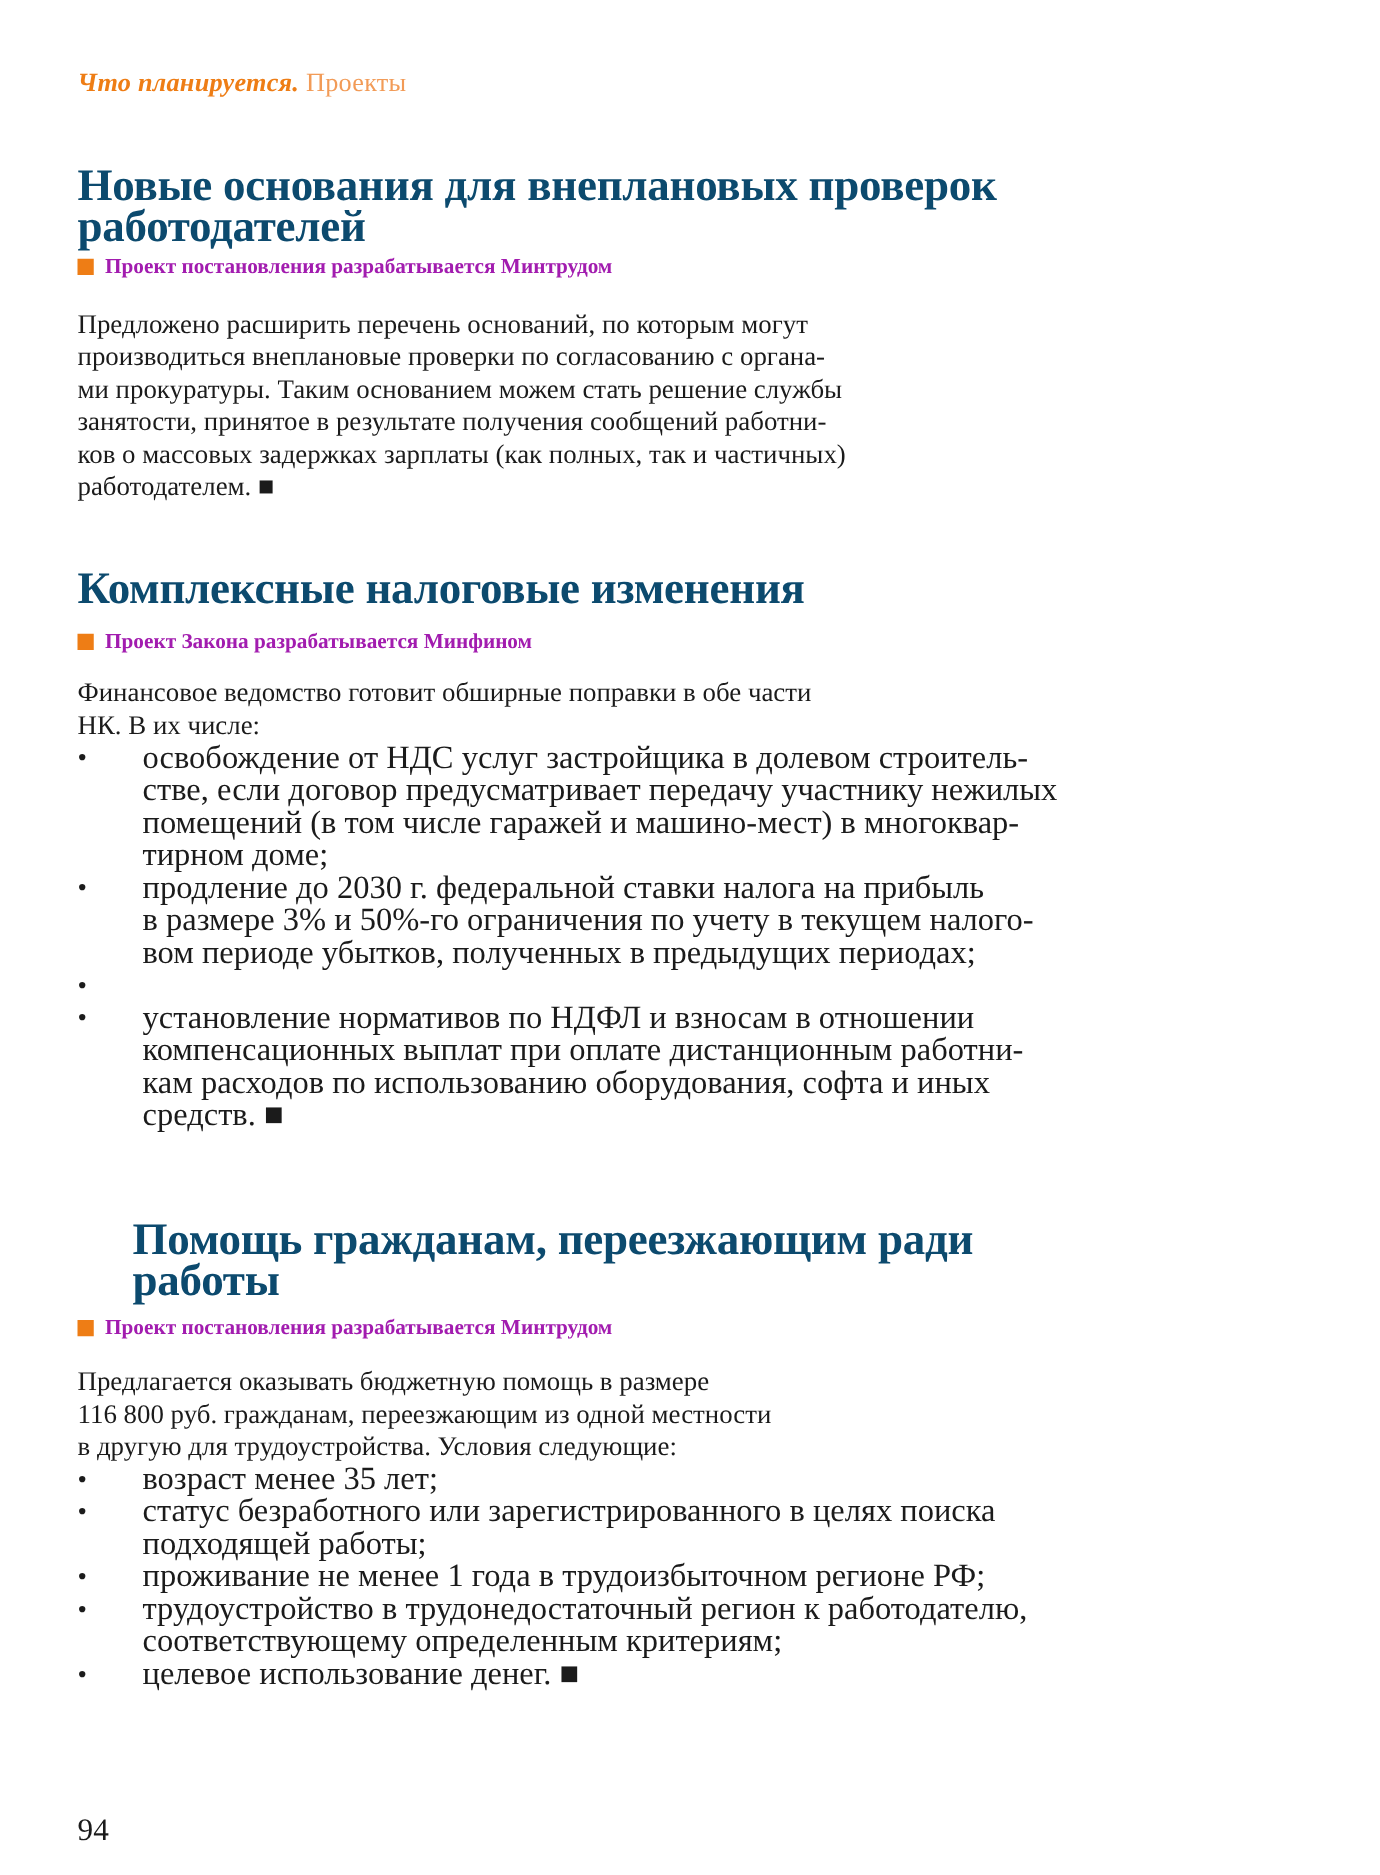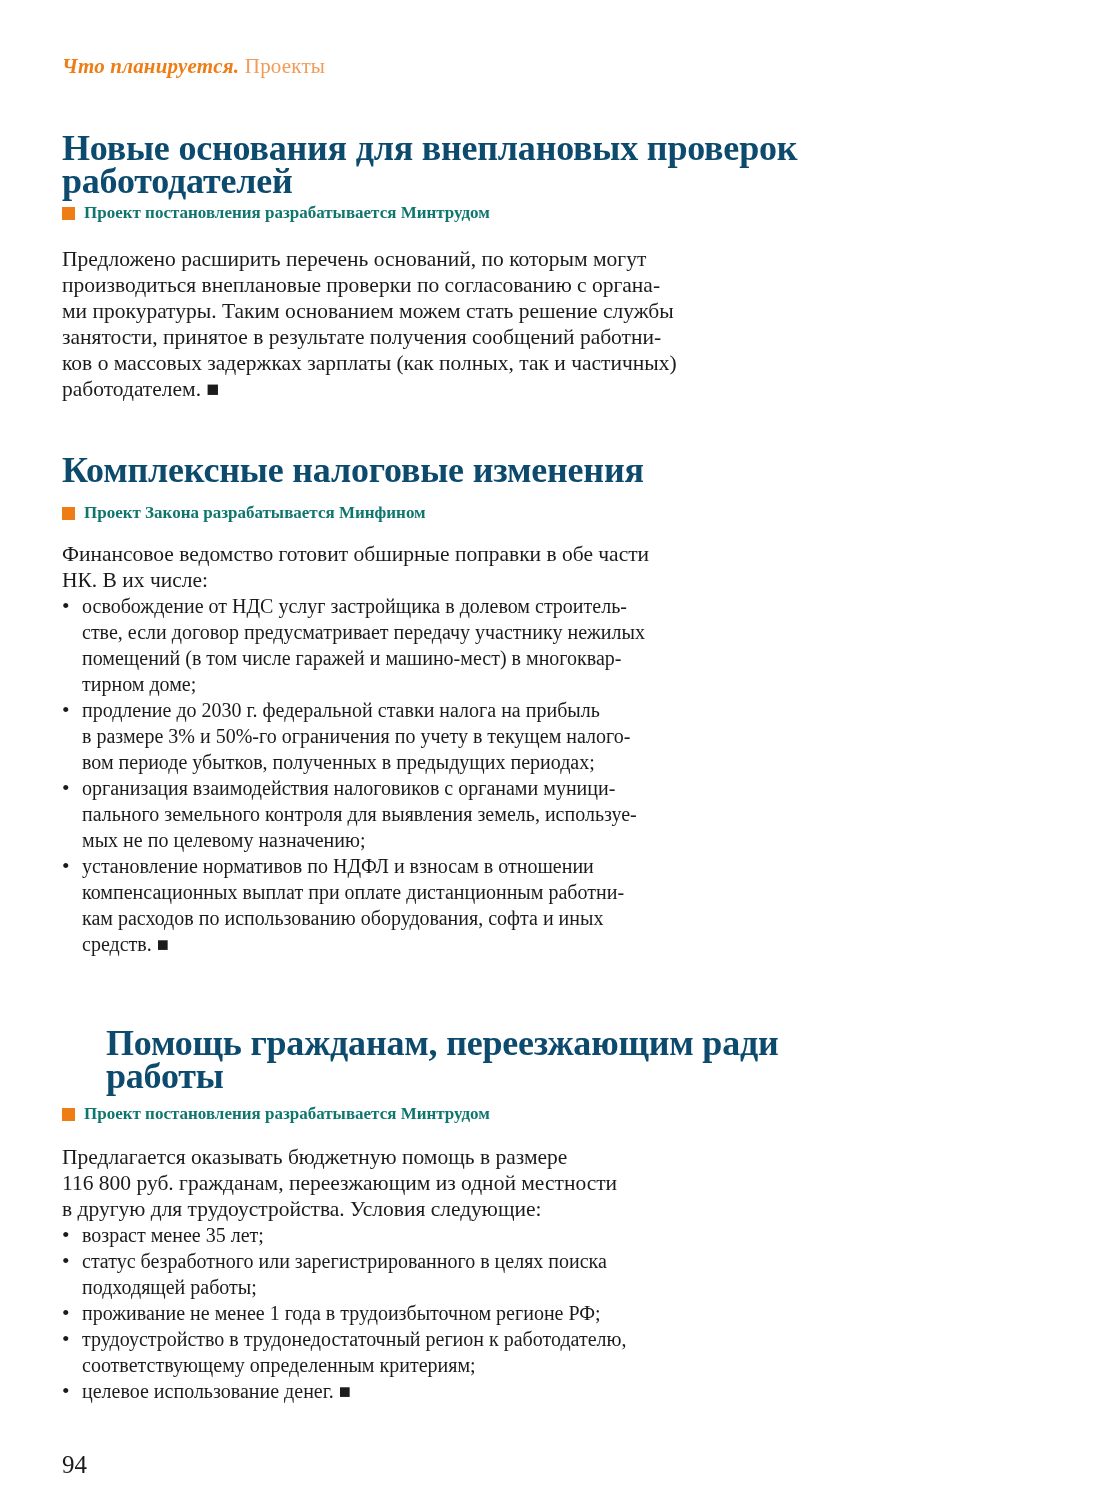--- a/index.html
+++ b/index.html
@@ -40,21 +40,21 @@
   #title-2 { margin-top: 52px; }
   #title-3 { margin-top: 70px; margin-left: 44px; }
 
   .kicker {
     display: flex;
     align-items: center;
     gap: 9px;
     font-size: 17px;
     font-weight: 700;
     line-height: 22px;
-    color: #0f766e;
+    color: #a21caf;
   }
   #kicker-1 { margin-top: 4px; }
   #kicker-2 { margin-top: 15px; }
   #kicker-3 { margin-top: 10px; }
   .kicker-square {
     width: 13px;
     height: 13px;
     background: var(--accent, #ee7d15);
     flex: none;
   }
@@ -70,23 +70,24 @@
 
   .bullets { margin-top: 0; }
   .bullet { display: flex; }
   .bullet-marker {
     width: 20px;
     flex: none;
     font-size: 21.5px;
     line-height: 26px;
   }
   .bullet-text {
-    font-size: 20px;
+    font-size: 26px;
     line-height: 26px;
     white-space: pre-line;
+    margin-left: 32px;
   }
   .page-number {
     position: absolute;
     left: 62px;
     top: 1450px;
     font-size: 25px;
     line-height: 30px;
     color: #1b1b1b;
   }
 </style>
@@ -132,23 +133,20 @@
 тирном доме;</span>
       </div>
       <div class="bullet">
         <span class="bullet-marker">•</span>
         <span class="bullet-text">продление до 2030 г. федеральной ставки налога на прибыль
 в размере 3% и 50%-го ограничения по учету в текущем налого-
 вом периоде убытков, полученных в предыдущих периодах;</span>
       </div>
       <div class="bullet">
         <span class="bullet-marker">•</span>
-        <span class="bullet-text">организация взаимодействия налоговиков с органами муници-
-пального земельного контроля для выявления земель, используе-
-мых не по целевому назначению;</span>
       </div>
       <div class="bullet">
         <span class="bullet-marker">•</span>
         <span class="bullet-text">установление нормативов по НДФЛ и взносам в отношении
 компенсационных выплат при оплате дистанционным работни-
 кам расходов по использованию оборудования, софта и иных
 средств. ■</span>
       </div>
     </div>
   </section>

